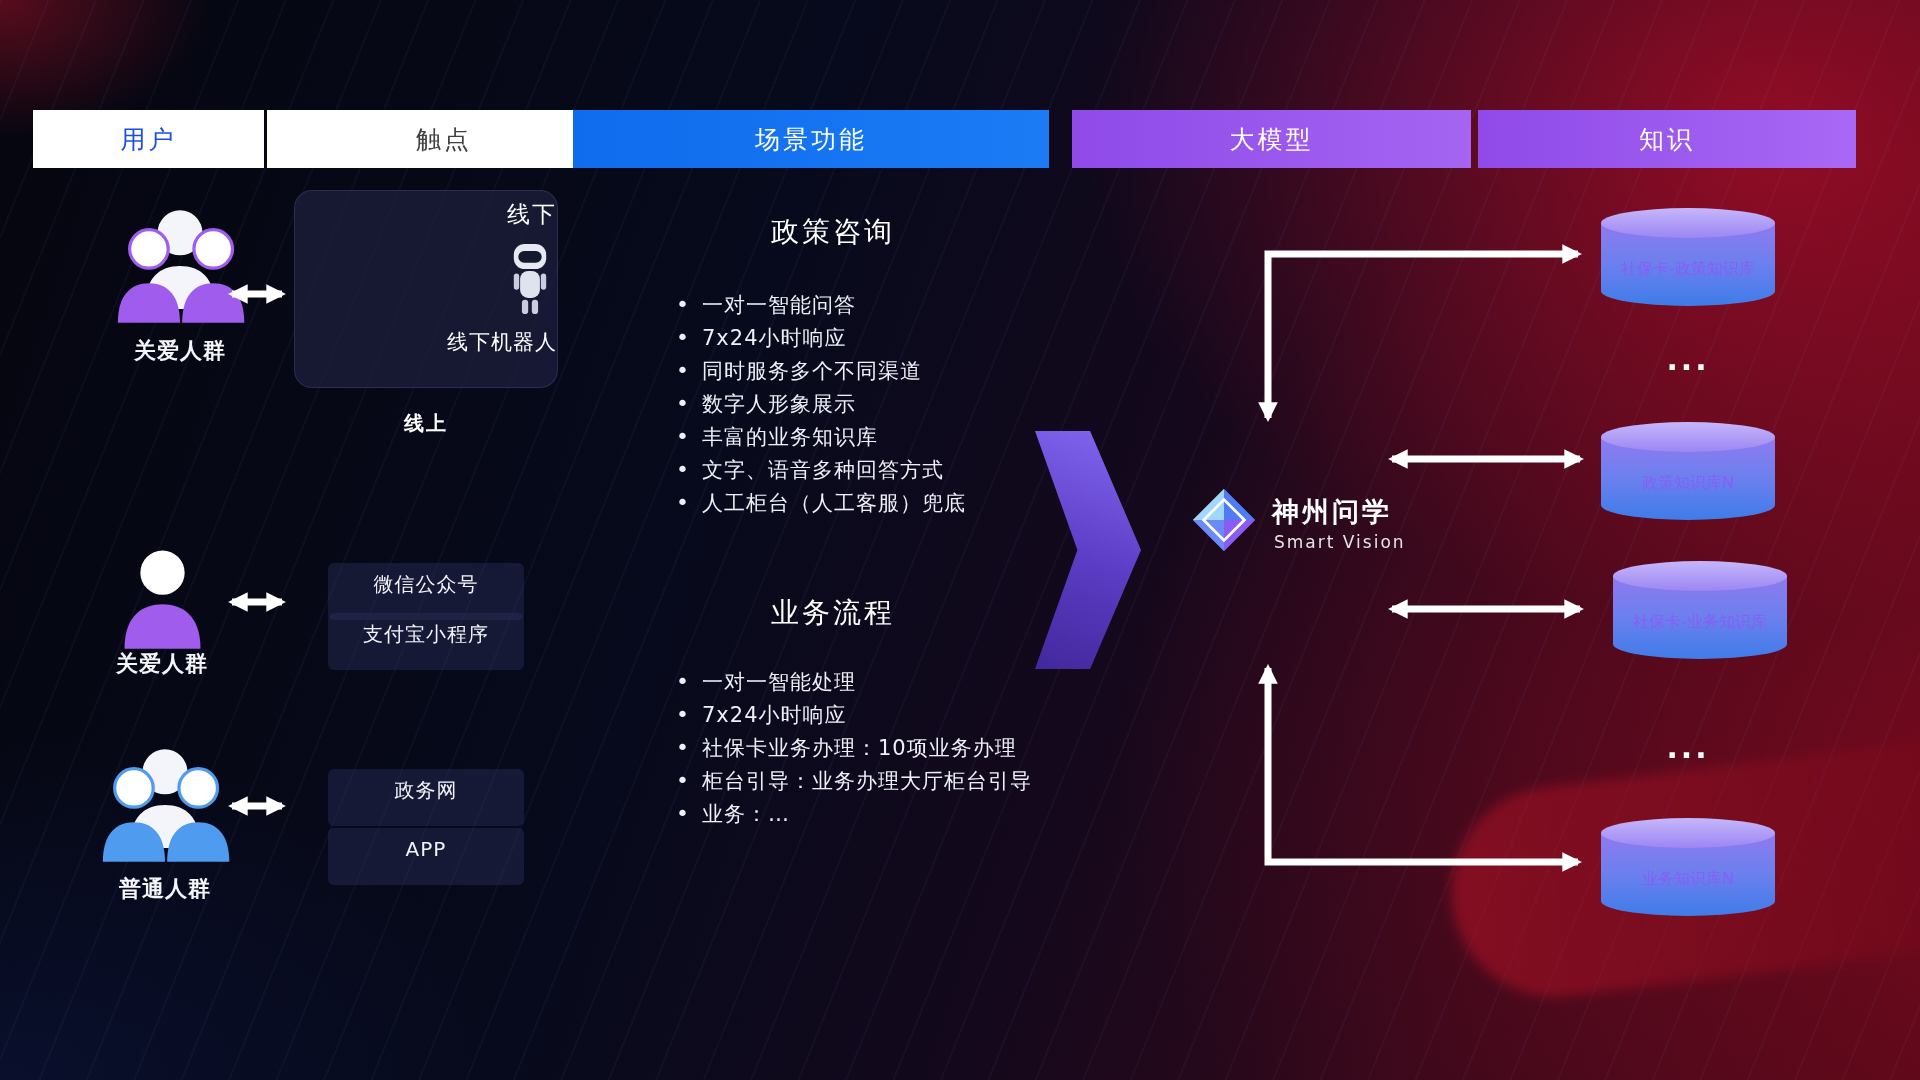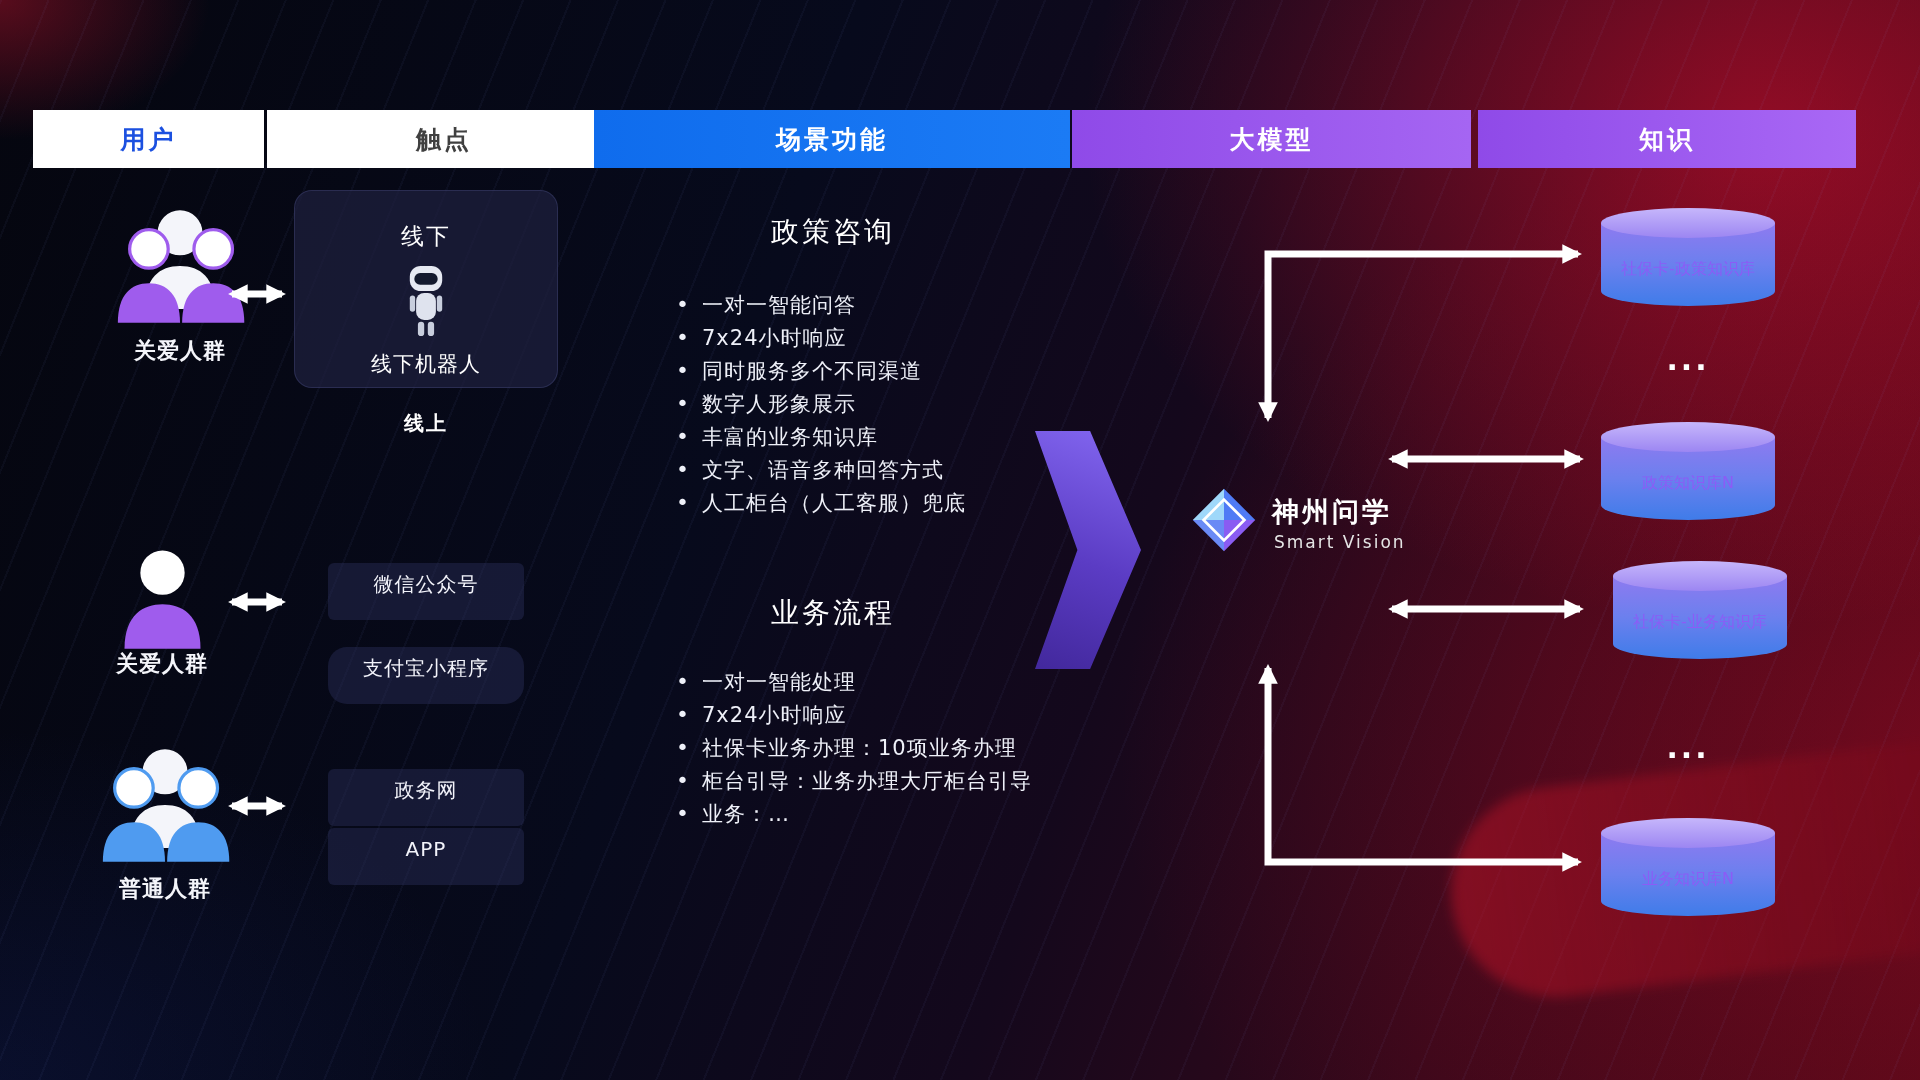--- a/index.html
+++ b/index.html
@@ -19,35 +19,35 @@
   }
   .bg-streaks { position:absolute; inset:0;
     background:repeating-linear-gradient(112deg, rgba(140,160,255,0.045) 0 2px, transparent 2px 44px); }
   .bg-swoosh { position:absolute; left:1450px; top:768px; width:520px; height:210px;
     border-radius:110px 20px 20px 110px;
     background:linear-gradient(90deg, rgba(190,20,40,0.50), rgba(120,8,24,0.30));
     filter:blur(6px); transform:rotate(-7deg); }
 
   
   .hdr { position:absolute; top:110px; height:58px; display:flex; align-items:center; justify-content:center;
-    font-size:25px; font-weight:bold; letter-spacing:3px; }
+    font-size:25px; font-weight:normal; letter-spacing:3px; }
   .hdr-user  { left:33px;   width:231px; background:#ffffff; color:#1b50e0; }
   .hdr-touch { left:267px;  width:354px; background:#ffffff; color:#404040; }
-  .hdr-scene { left:594px;  width:476px; background:linear-gradient(90deg,#0f6ced,#1b7bf5); color:#fff; }
+  .hdr-scene { left:573px;  width:476px; background:linear-gradient(90deg,#0f6ced,#1b7bf5); color:#fff; }
   .hdr-model { left:1072px; width:399px; background:linear-gradient(90deg,#8f4ae8,#a565f2); color:#fff; }
   .hdr-know  { left:1478px; width:378px; background:linear-gradient(90deg,#8f4ae8,#a968f5); color:#fff; }
 
   
   .user-icon { position:absolute; }
   .user-label { position:absolute; width:200px; text-align:center; font-size:22px; color:#f4f5fa; letter-spacing:1px;font-weight:bold; }
 
   
   .offline-box { position:absolute; left:294px; top:190px; width:264px; height:198px;
     background:rgba(30,32,62,0.72); border:1px solid rgba(130,140,220,0.18); border-radius:18px;
-    display:flex; flex-direction:column; align-items:center; padding-top:30px; }
+    display:flex; flex-direction:column; align-items:flex-end; padding-top:8px; }
   .offline-title { font-size:23px; letter-spacing:2px; }
   .robot-svg { width:54px; height:78px; margin-top:10px; }
   .offline-robot-label { font-size:21px; margin-top:10px; letter-spacing:1px; }
   .online-title { position:absolute; left:294px; top:410px; width:264px; text-align:center; font-size:20px; letter-spacing:2px;font-weight:bold; }
   .touch-item { position:absolute; left:328px; width:196px; height:57px; line-height:42px; text-align:center;
     font-size:20px; color:#f2f3fa; background:rgba(42,46,88,0.45); border-radius:6px; letter-spacing:1px; }
 
   
   .scene-title { position:absolute; left:660px; width:346px; text-align:center; font-size:28px; letter-spacing:3px; color:#fff; }
   .blist { position:absolute; left:676px; }
@@ -129,21 +129,21 @@
       <rect x="12" y="37" width="6" height="18" rx="3" fill="#c8cedd"></rect>
       <rect x="42" y="37" width="6" height="18" rx="3" fill="#c8cedd"></rect>
       <rect x="21" y="66" width="7" height="16" rx="3.5" fill="#c8cedd"></rect>
       <rect x="32" y="66" width="7" height="16" rx="3.5" fill="#c8cedd"></rect>
     </svg>
     <div class="offline-robot-label">线下机器人</div>
   </div>
 
   <div class="online-title">线上</div>
   <div class="touch-item" style="top:563px;">微信公众号</div>
-  <div class="touch-item" style="top:647px;border-radius:19px;">支付宝小程序</div>
+  <div class="touch-item" style="top:613px;">支付宝小程序</div>
   <div class="touch-item" style="top:769px;">政务网</div>
   <div class="touch-item" style="top:828px;">APP</div>
 
   <div class="scene-title" style="top:213px;">政策咨询</div>
   <div class="blist" style="top:288px;">
     <div class="bullet-item">一对一智能问答</div>
     <div class="bullet-item">7x24小时响应</div>
     <div class="bullet-item">同时服务多个不同渠道</div>
     <div class="bullet-item">数字人形象展示</div>
     <div class="bullet-item">丰富的业务知识库</div>

